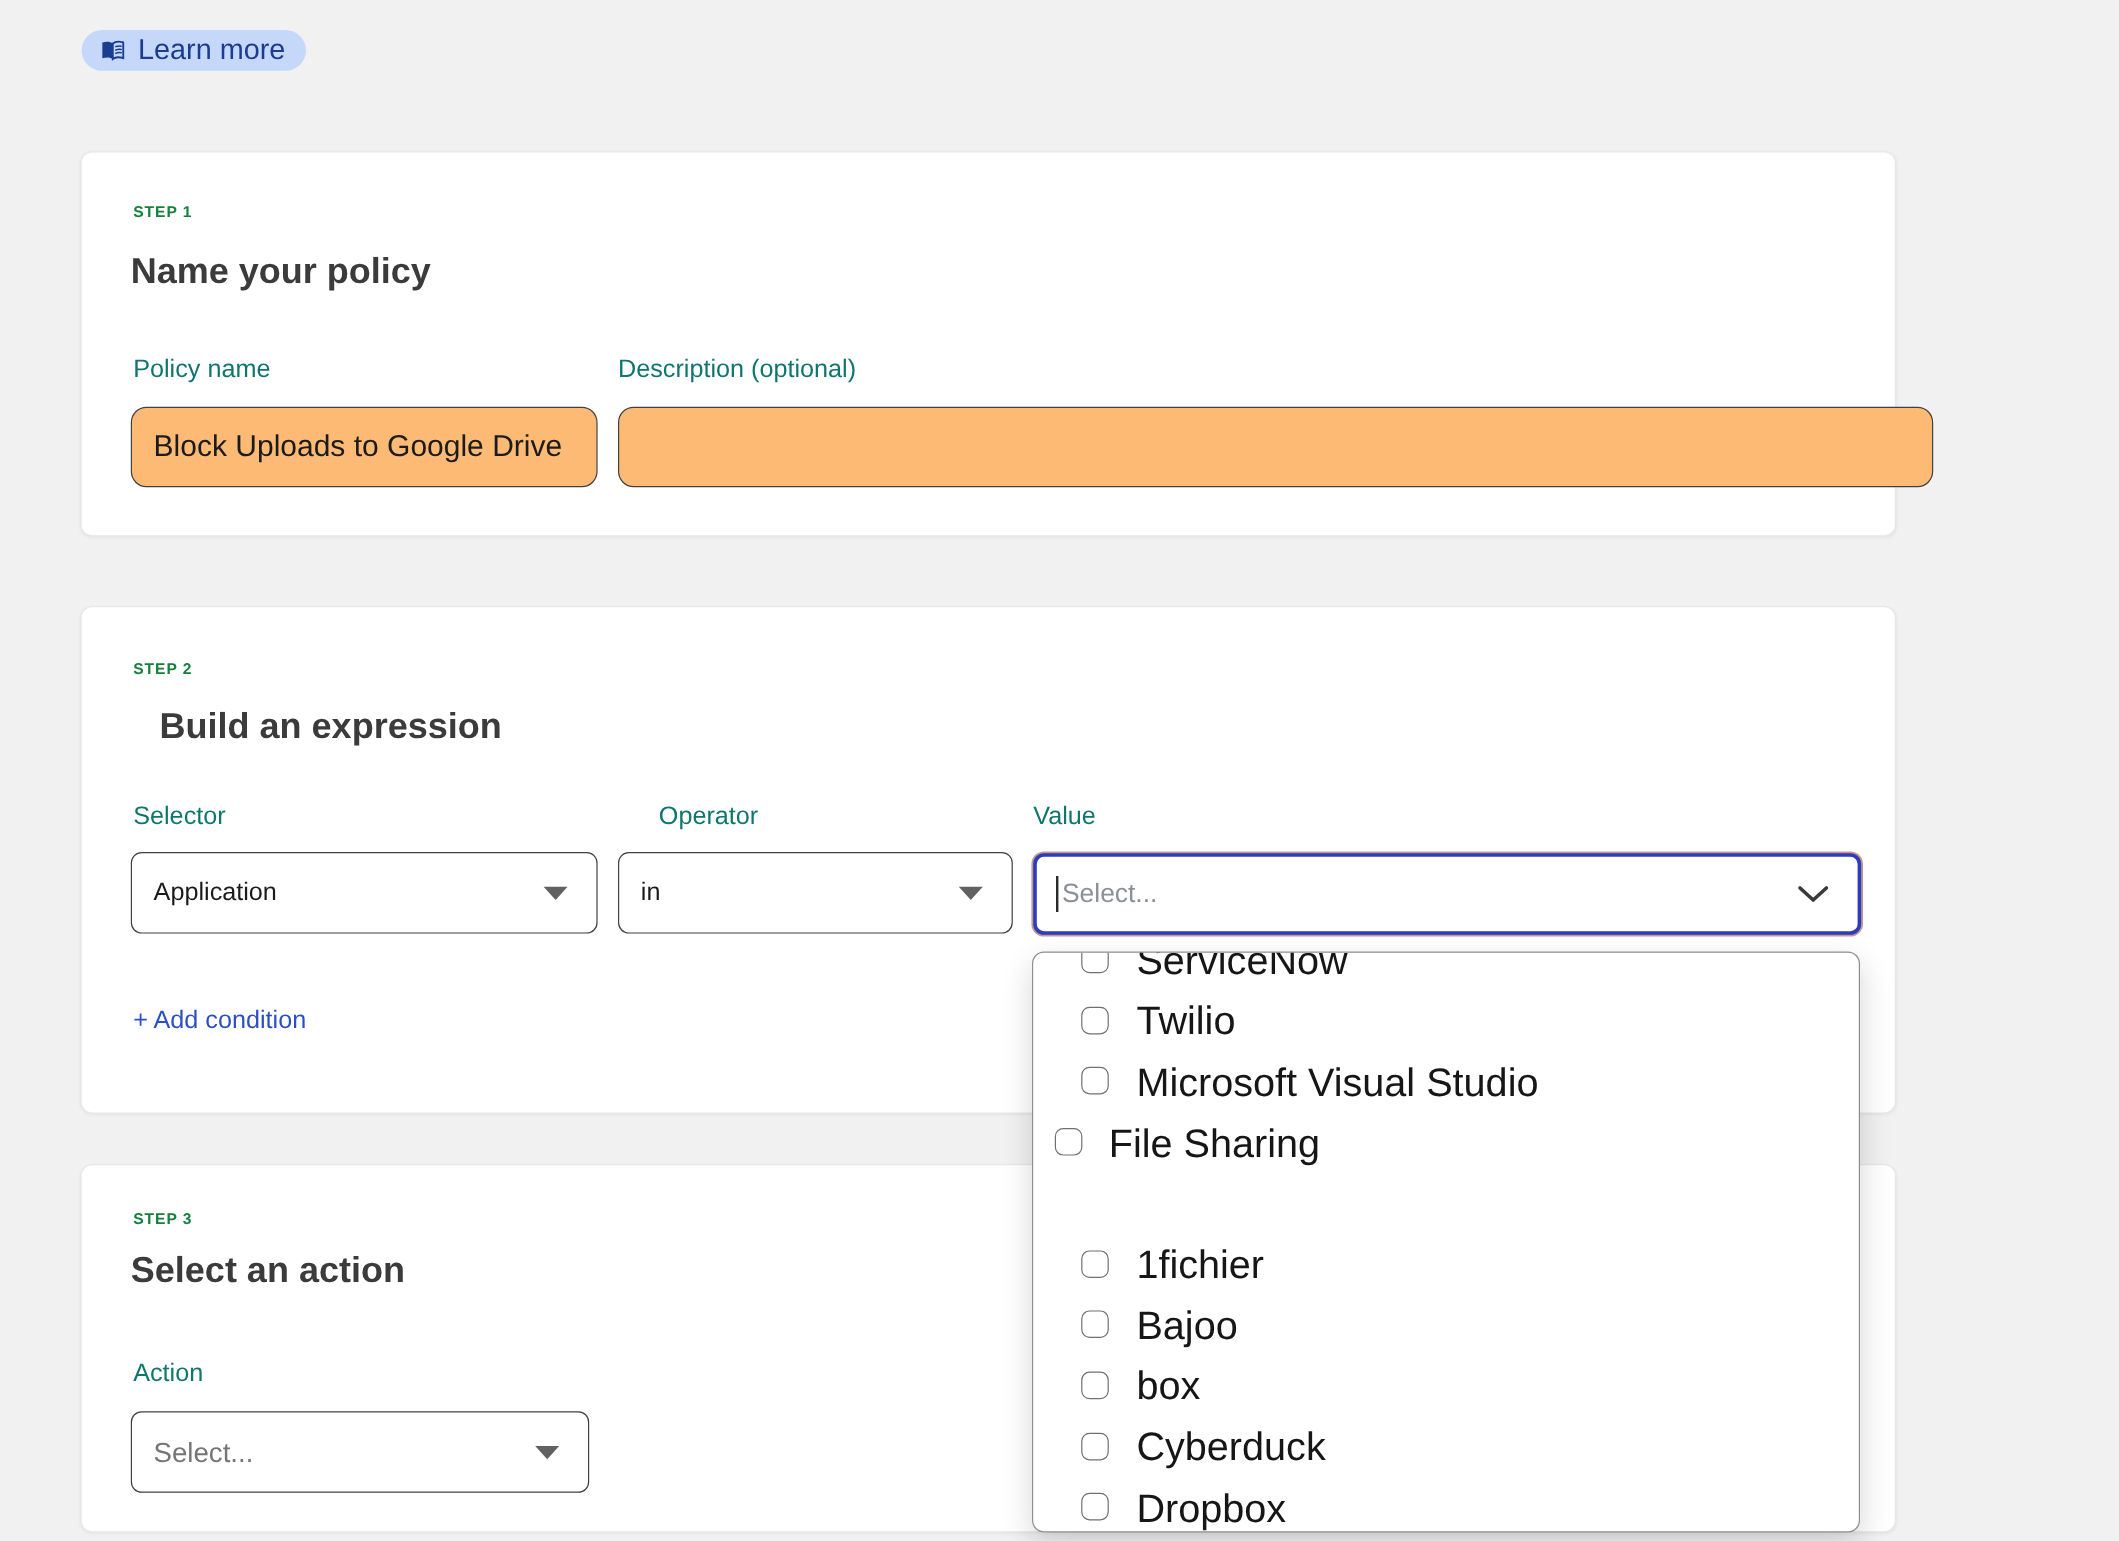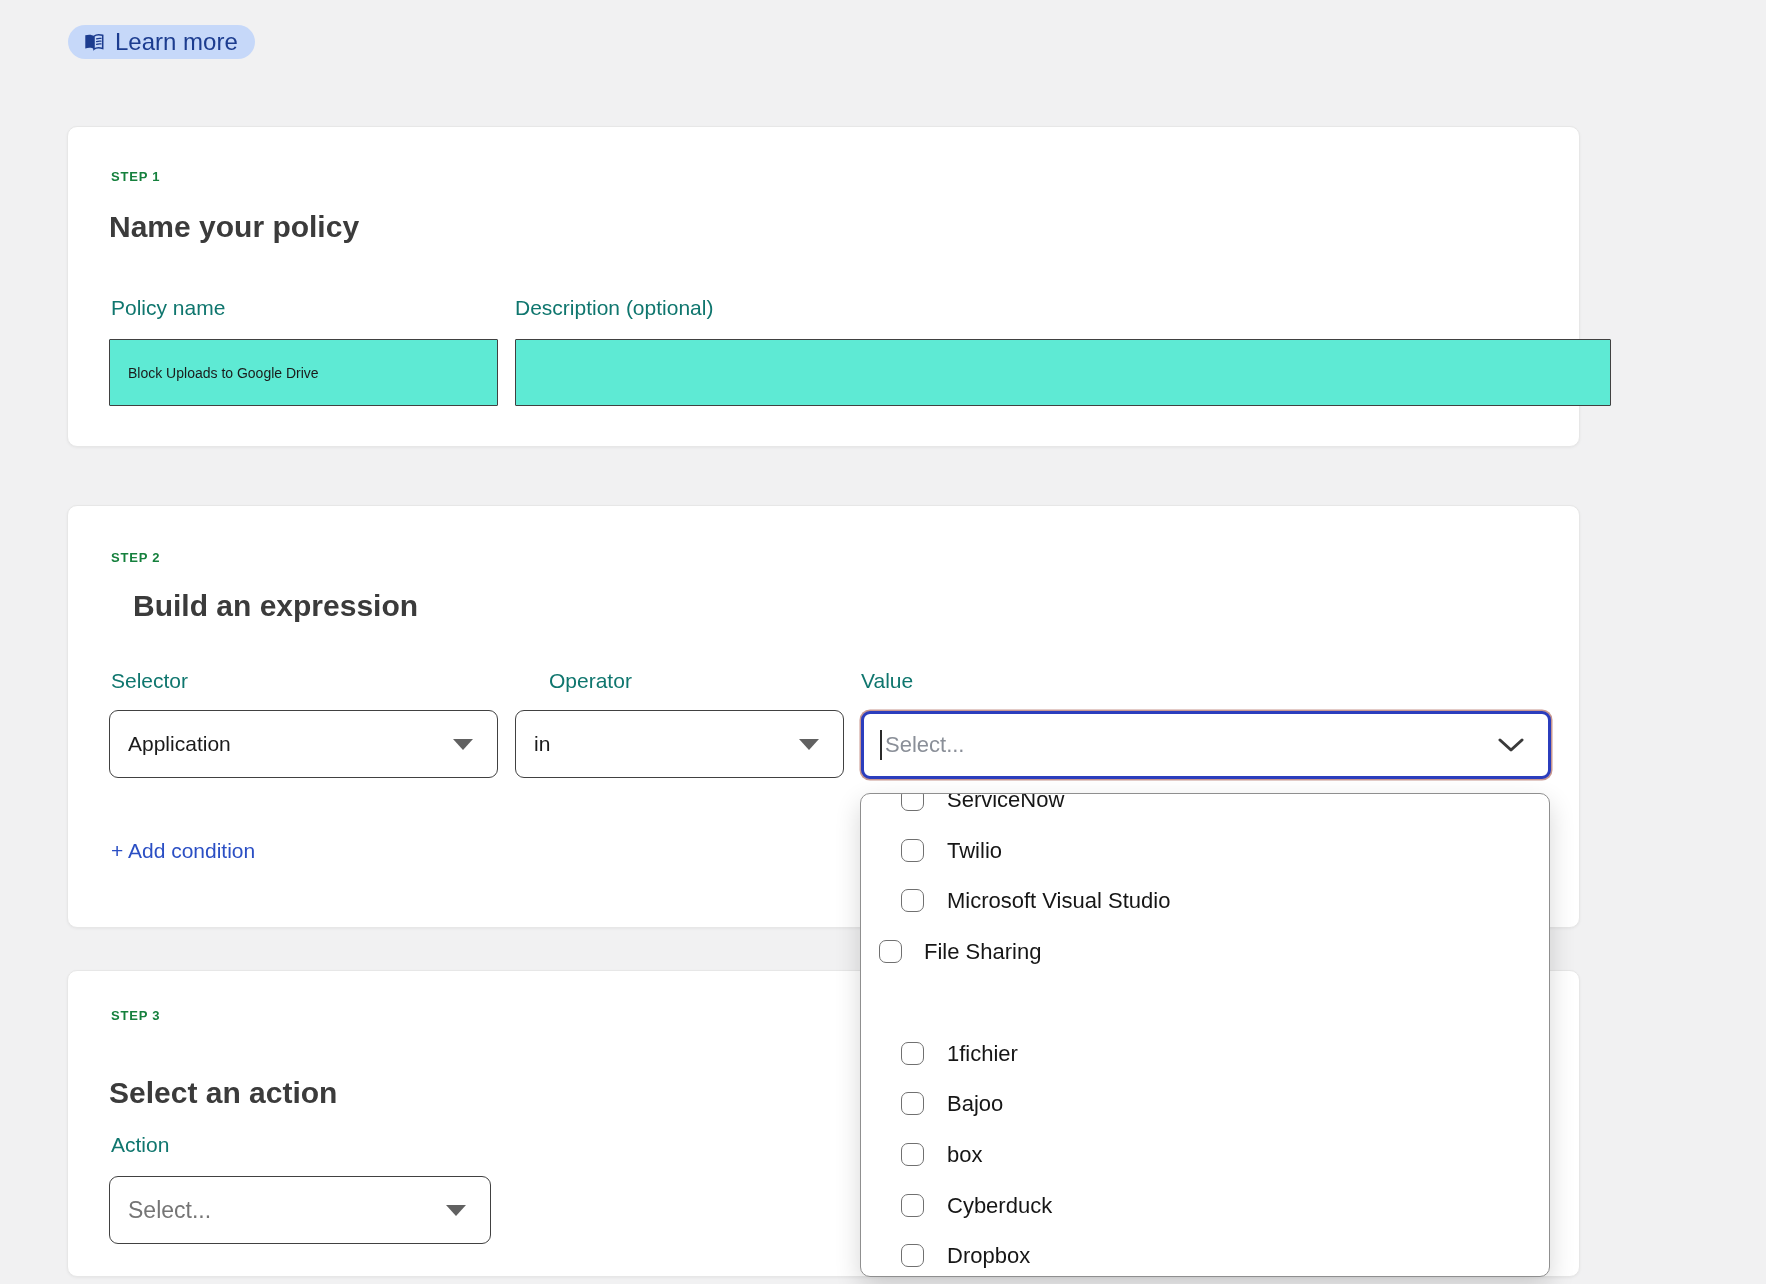--- a/index.html
+++ b/index.html
@@ -41,23 +41,23 @@
     position:absolute; left:41px;
     font-size:30px; font-weight:700; color:#3b3b3b; line-height:1;
   }
   .field-label {
     position:absolute; font-size:21px; color:#0f766e; line-height:1;
   }
 
   
   .text-input {
     position:absolute; height:67px;
-    border:1.5px solid #414141; border-radius:1px; background:#5eead4;
+    border:1.5px solid #414141; border-radius:13px; background:#fdba74;
     font-family:"Liberation Sans", sans-serif;
-    font-size:14px; color:#1b1b1b; padding:0 18px; outline:none;
+    font-size:25px; color:#1b1b1b; padding:0 18px; outline:none;
   }
 
   
   .select-box {
     position:absolute; height:68px;
     border:1.5px solid #414141; border-radius:9px; background:#fff;
     display:flex; align-items:center; padding:0 18px; cursor:pointer;text-align:right;
   }
   .select-box .sel-text { font-size:21px; color:#1b1b1b; }
   .select-box .sel-placeholder { font-size:23px; color:#757575; }
@@ -99,21 +99,21 @@
   }
   .dd-row.hl { background:#d9d9d9; }
   .dd-check {
     position:absolute; left:40px; top:50%; margin-top:-12px;
     width:23px; height:23px; border:1.5px solid #707070; border-radius:7px;
     background:transparent; flex:none;
   }
   .dd-row.group .dd-check { left:18px; }
   .dd-label {
     position:absolute; left:86px;
-    font-size:22px; color:#161616; line-height:1; white-space:nowrap;
+    font-size:33px; color:#161616; line-height:1; white-space:nowrap;
   }
   .dd-row.group .dd-label { left:63px; }
 </style>
 </head>
 <body>
 
 <button class="pill">
   <span>
     <svg width="22" height="19" viewBox="0 0 24 20">
       <path d="M12 3.2 C10 1.5 6.5 1 2.5 2.2 L2.5 16.5 C6.5 15.3 10 15.7 12 17.3 Z" fill="#1c3c8f"></path>
@@ -161,21 +161,21 @@
         <polyline points="2,3 13,13 24,3" fill="none" stroke="#3a3a3a" stroke-width="3" stroke-linecap="round" stroke-linejoin="round"></polyline>
       </svg>
     </span>
   </div>
 
   <a class="link" style="top:334px;">+ Add condition</a>
 </section>
 
 <section class="card" id="card-step3">
   <div class="step-label" style="top:38px;">STEP 3</div>
-  <h2 class="card-title" style="top:73px;margin-top:34px;">Select an action</h2>
+  <h2 class="card-title" style="top:73px;">Select an action</h2>
 
   <div class="field-label" style="left:43px; top:163px;">Action</div>
 
   <div class="select-box" style="left:41px; top:205px; width:382px;">
     <span class="sel-placeholder">Select...</span>
     <span class="tri-down"></span>
   </div>
 </section>
 
 <div class="dropdown" id="dropdown-panel">

